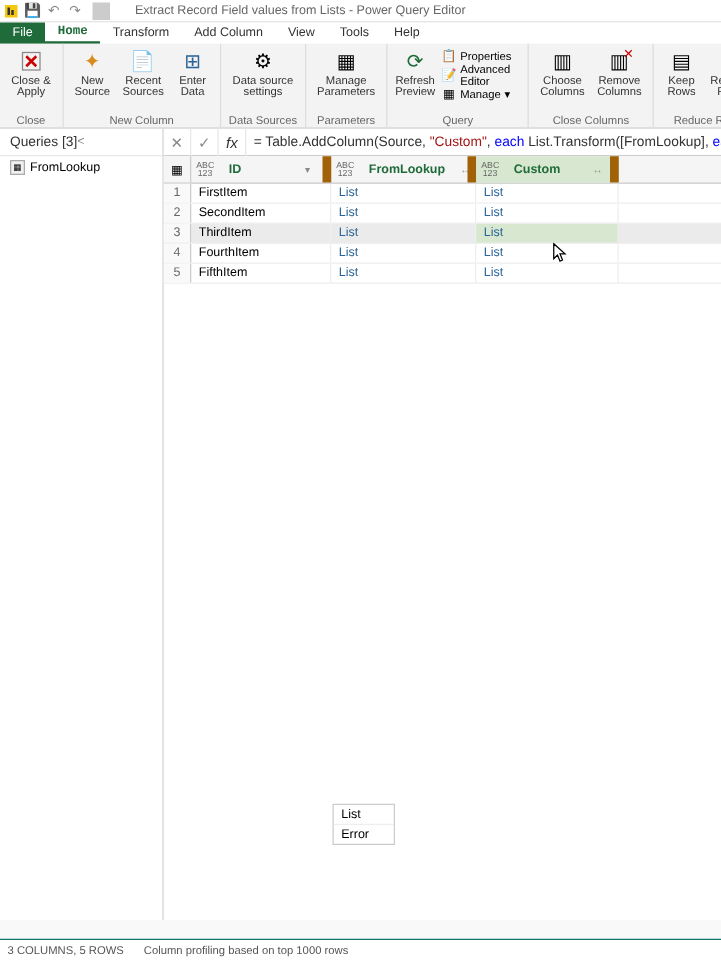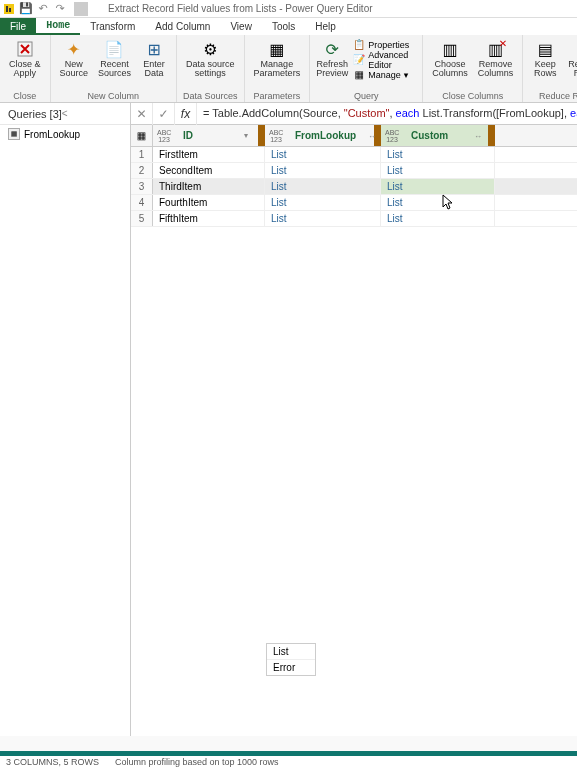--- a/index.html
+++ b/index.html
@@ -61,21 +61,21 @@
 .grow.sel .gcell.selcol { background: #d8e8d0; }
 .grnum { width: 22px; border-right: 1px solid #ccc; display: flex; align-items: center; justify-content: center; color: #666; background: #f9f9f9; }
 .gcell { border-right: 1px solid #eee; display: flex; align-items: center; padding: 0 6px; }
 .gcell .link { color: #2a6496; text-decoration: none; cursor: pointer; }
 
 
 .previewbox { position: absolute; bottom: 60px; left: 135px; width: 50px; background: #fff; border: 1px solid #ccc; font-size: 10px; }
 .previewbox div { padding: 2px 6px; border-bottom: 1px solid #eee; }
 
 
-.statusbar { position: absolute; bottom: 0; left: 0; right: 0; height: 17px; background: #fff; border-top: 5px solid #0f766e; display: flex; align-items: center; font-size: 9px; color: #555; padding: 0 6px; gap: 16px; }
+.statusbar { position: absolute; bottom: 0; left: 0; right: 0; height: 17px; background: #fff; border-top: 1px solid #0f766e; display: flex; align-items: center; font-size: 9px; color: #555; padding: 0 6px; gap: 16px; }
 
 
 .cursor { position: absolute; top: 194px; left: 442px; pointer-events: none; font-size: 13px; }
 
 
 .ico-green { color: #1f6b3a; }
 .ico-blue { color: #2a6496; }
 .ico-orange { color: #d88b1f; }
 </style>
 </head>

